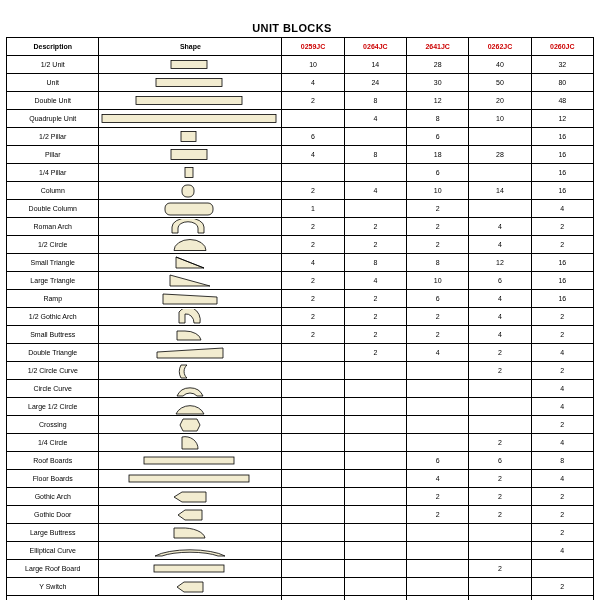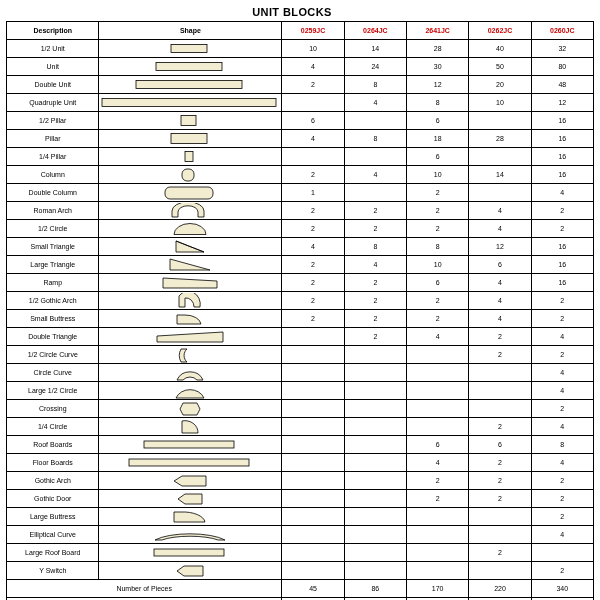--- a/index.html
+++ b/index.html
@@ -11,21 +11,21 @@
     width: 600px;
     height: 600px;
     font-family: "Liberation Sans", sans-serif;
     color: #000000;
     overflow: hidden;
   }
   .page {
     width: 584px;
     height: 600px;
     box-sizing: border-box;
-    padding: 4px 6px 4px 6px;
+    padding: 20px 6px 4px 6px;
     position: relative;
   }
   .title {
     text-align: center;
     font-size: 11px;
     font-weight: bold;
     letter-spacing: 0.4px;
     margin: 2px 0 3px 0;
   }
   table.blocks {

